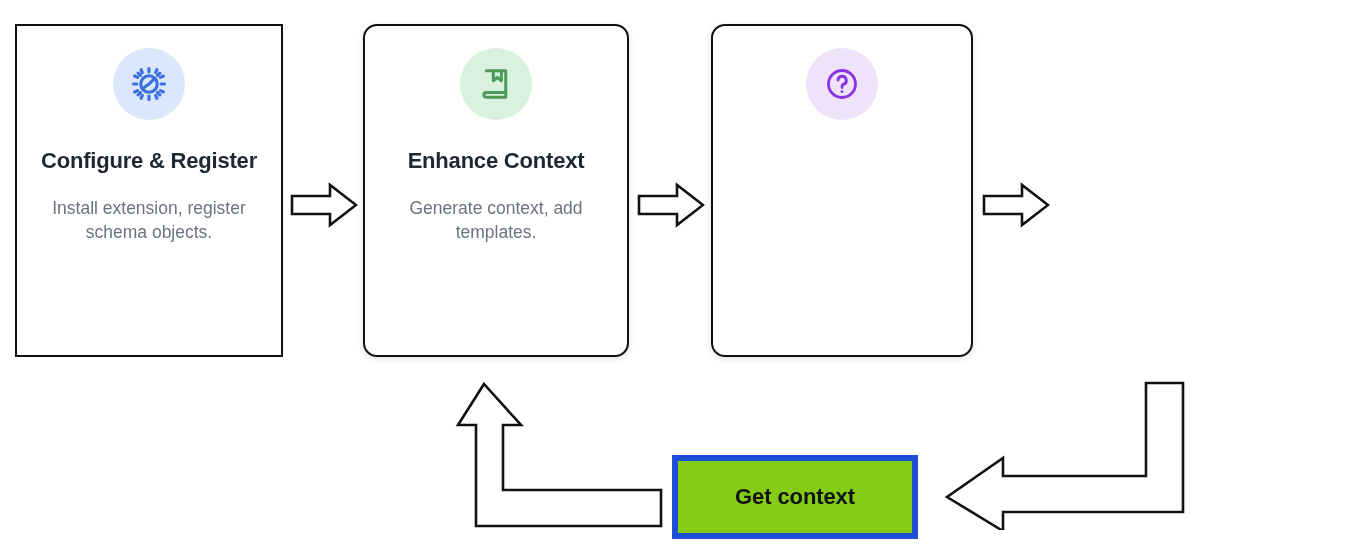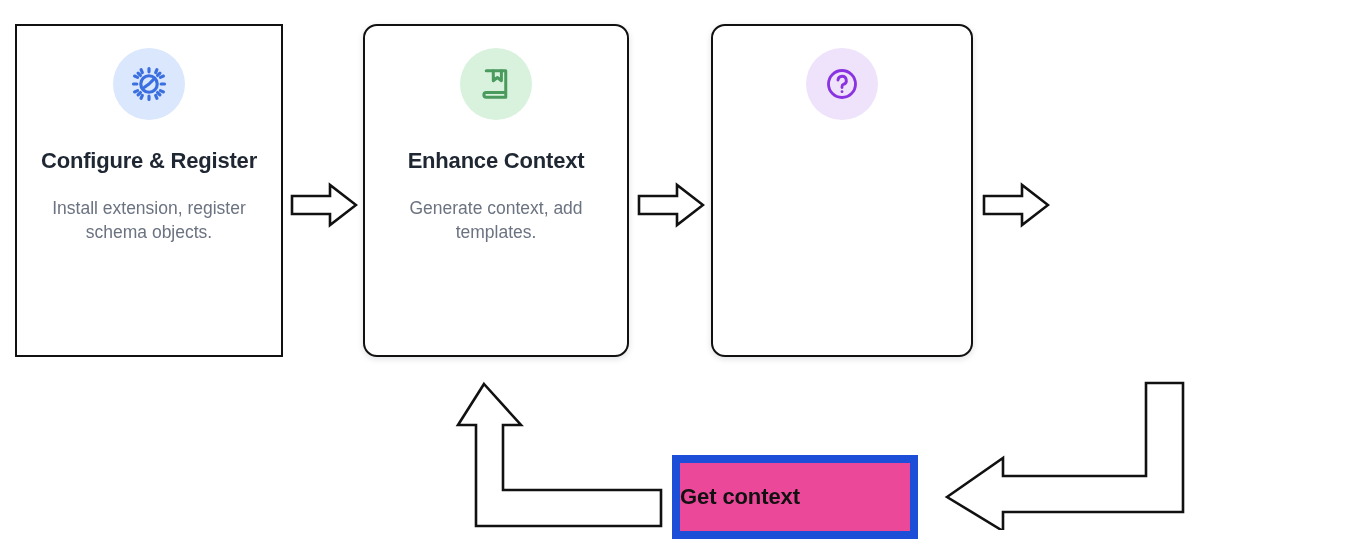--- a/index.html
+++ b/index.html
@@ -75,25 +75,25 @@
 
   
   .loop-shape {
     position: absolute;
   }
 
   
   .ctx-box {
     position: absolute;
     box-sizing: border-box;
-    background: #ec4899;
-    border: 8px solid #1d4ed8;
+    background: #84cc16;
+    border: 6px solid #1d4ed8;
     display: flex;
     align-items: center;
-    justify-content: flex-start;
+    justify-content: center;
   }
   .ctx-label {
     font-size: 22px;
     font-weight: bold;
     color: #111111;
     letter-spacing: -0.1px;
   }
 </style>
 </head>
 <body>

